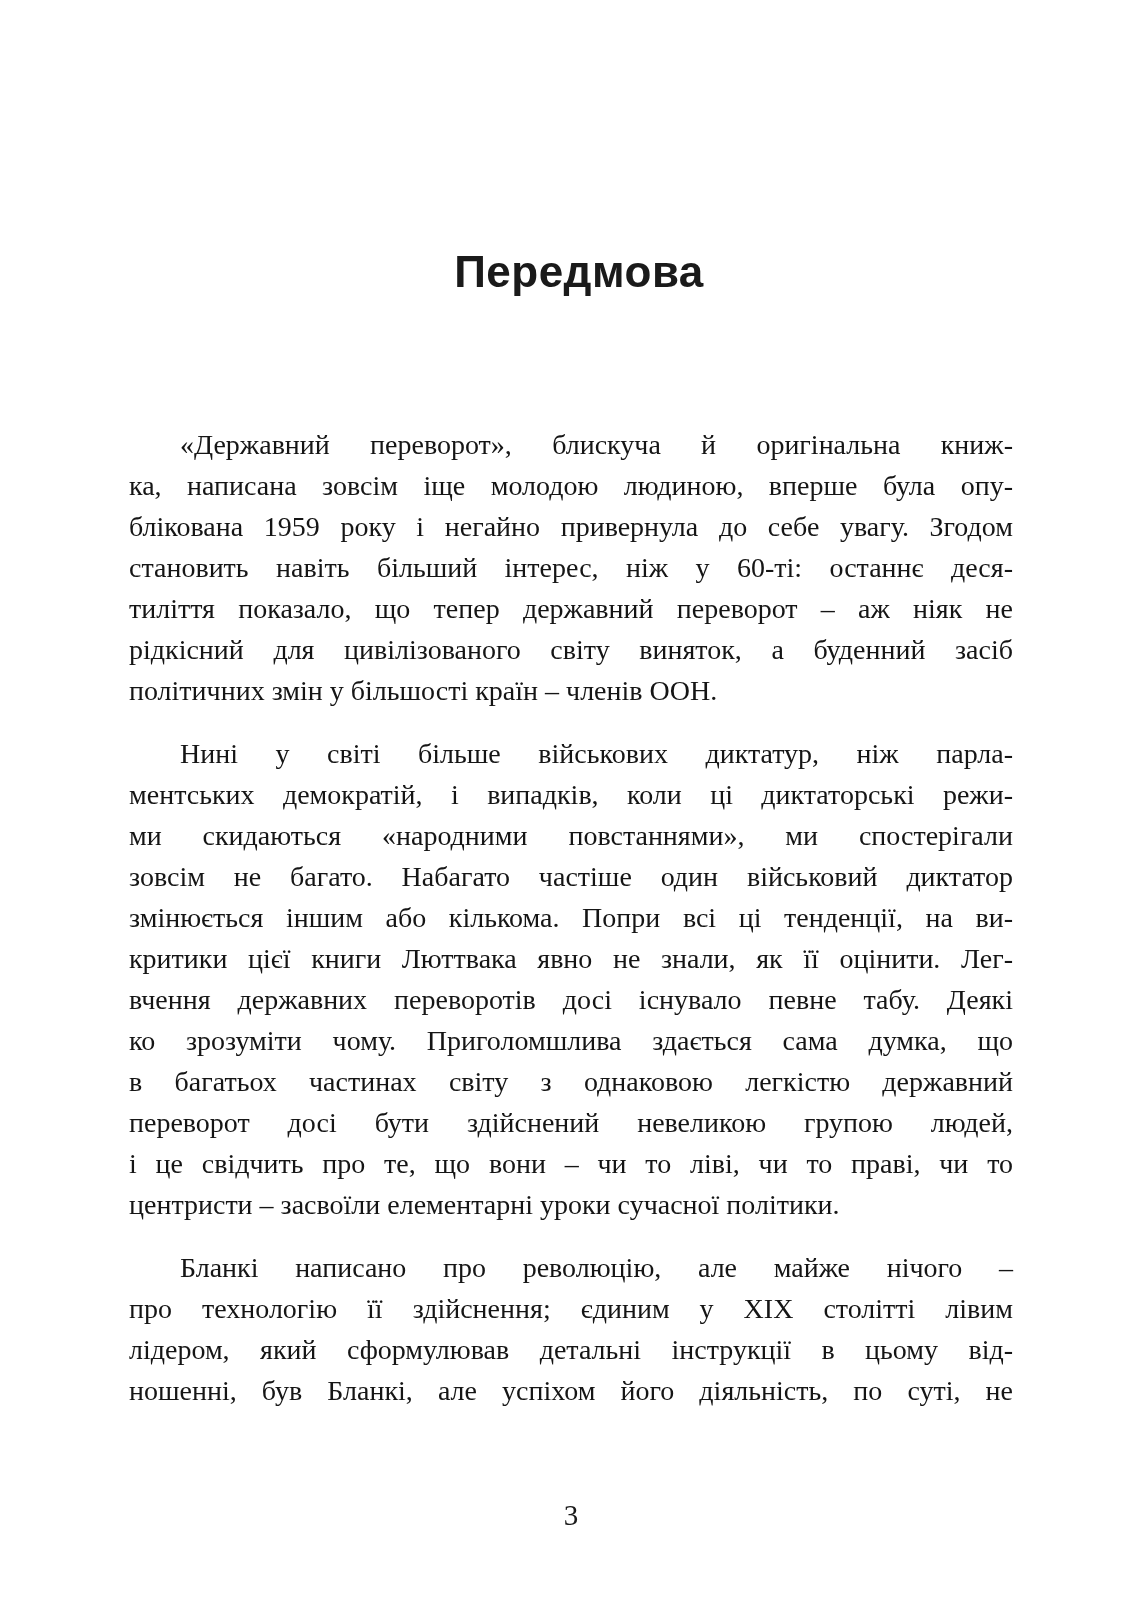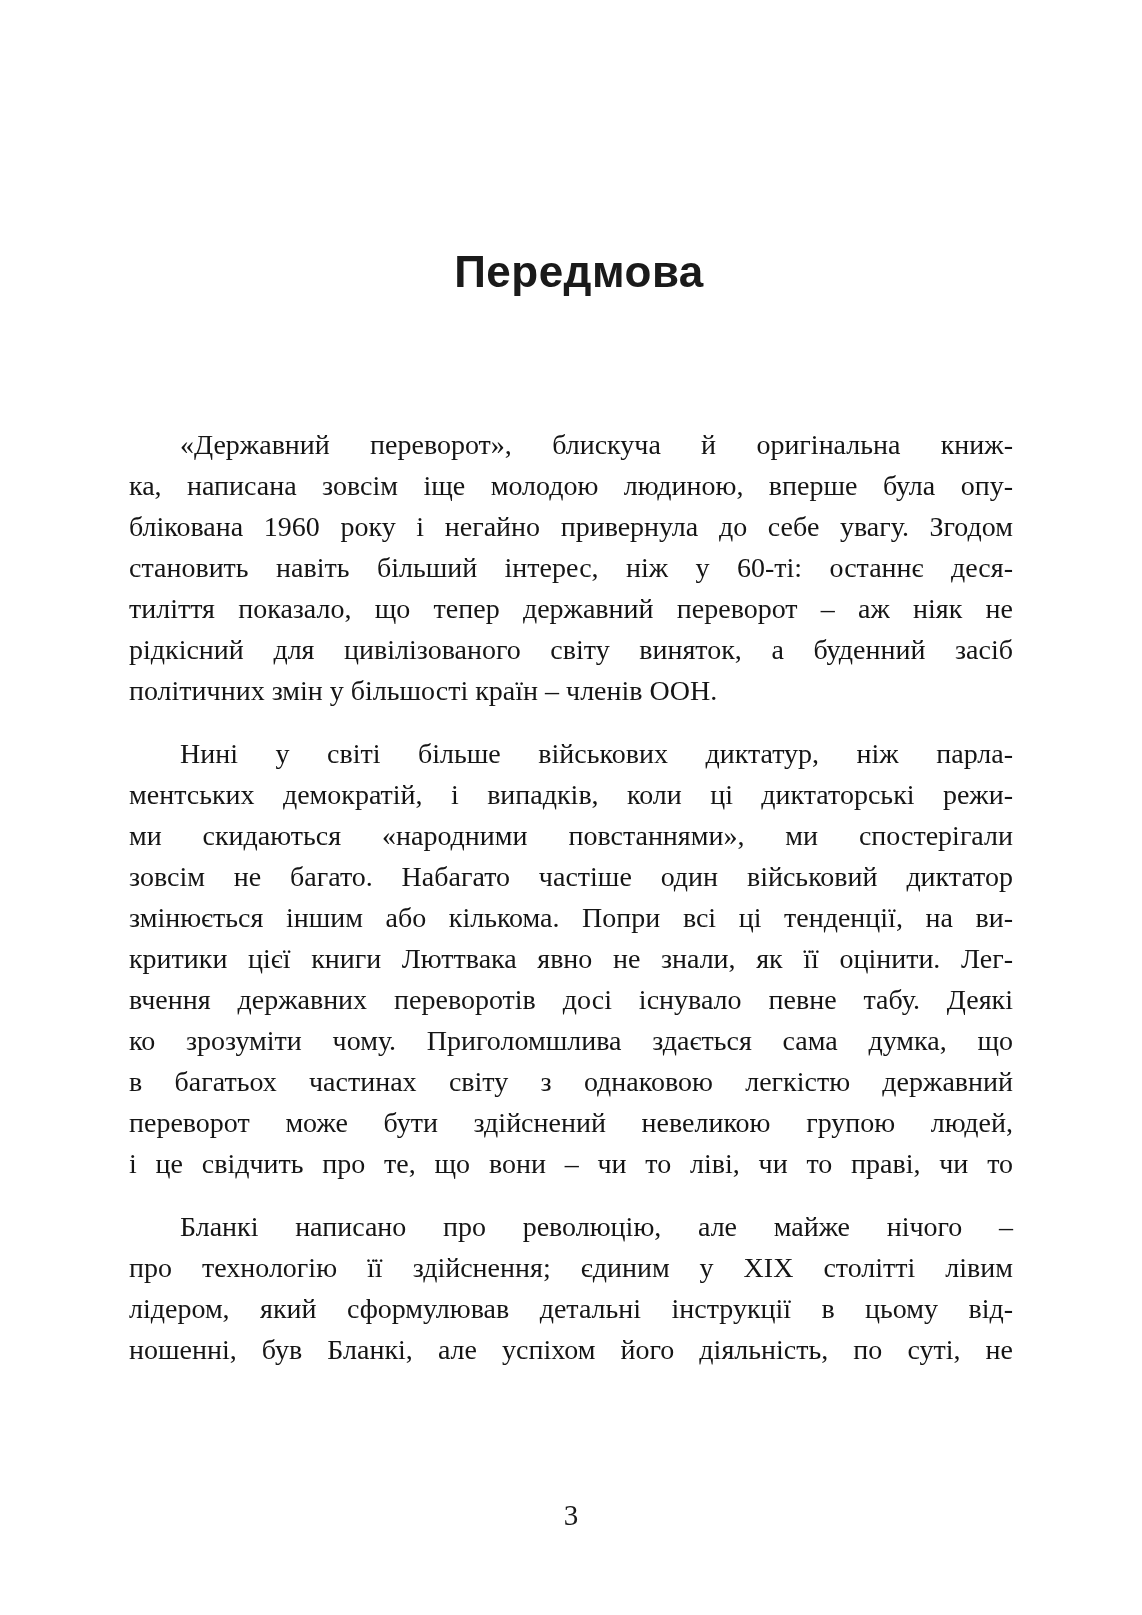--- a/index.html
+++ b/index.html
@@ -71,39 +71,40 @@
 
 <div class="page">
 
   <h1 class="title">Передмова</h1>
 
   <div class="body-text">
 
     <div class="para">
       <div class="line first">«Державний переворот», блискуча й оригінальна книж-</div>
       <div class="line">ка, написана зовсім іще молодою людиною, вперше була опу-</div>
-      <div class="line">блікована 1960 року і негайно привернула до себе увагу. Згодом</div>
+      <div class="line">блікована 1959 року і негайно привернула до себе увагу. Згодом</div>
       <div class="line">становить навіть більший інтерес, ніж у 60-ті: останнє деся-</div>
       <div class="line">тиліття показало, що тепер державний переворот – аж ніяк не</div>
       <div class="line">рідкісний для цивілізованого світу виняток, а буденний засіб</div>
       <div class="line end">політичних змін у більшості країн – членів ООН.</div>
     </div>
 
     <div class="para">
       <div class="line first">Нині у світі більше військових диктатур, ніж парла-</div>
       <div class="line">ментських демократій, і випадків, коли ці диктаторські режи-</div>
       <div class="line">ми скидаються «народними повстаннями», ми спостерігали</div>
       <div class="line">зовсім не багато. Набагато частіше один військовий диктатор</div>
       <div class="line">змінюється іншим або кількома. Попри всі ці тенденції, на ви-</div>
       <div class="line">критики цієї книги Люттвака явно не знали, як її оцінити. Лег-</div>
       <div class="line">вчення державних переворотів досі існувало певне табу. Деякі</div>
       <div class="line">ко зрозуміти чому. Приголомшлива здається сама думка, що</div>
       <div class="line">в багатьох частинах світу з однаковою легкістю державний</div>
-      <div class="line">переворот може бути здійснений невеликою групою людей,</div>
+      <div class="line">переворот досі бути здійснений невеликою групою людей,</div>
       <div class="line">і це свідчить про те, що вони – чи то ліві, чи то праві, чи то</div>
+      <div class="line end">центристи – засвоїли елементарні уроки сучасної політики.</div>
     </div>
 
     <div class="para">
       <div class="line first">Бланкі написано про революцію, але майже нічого –</div>
       <div class="line">про технологію її здійснення; єдиним у XIX столітті лівим</div>
       <div class="line">лідером, який сформулював детальні інструкції в цьому від-</div>
       <div class="line">ношенні, був Бланкі, але успіхом його діяльність, по суті, не</div>
     </div>
 
   </div>

